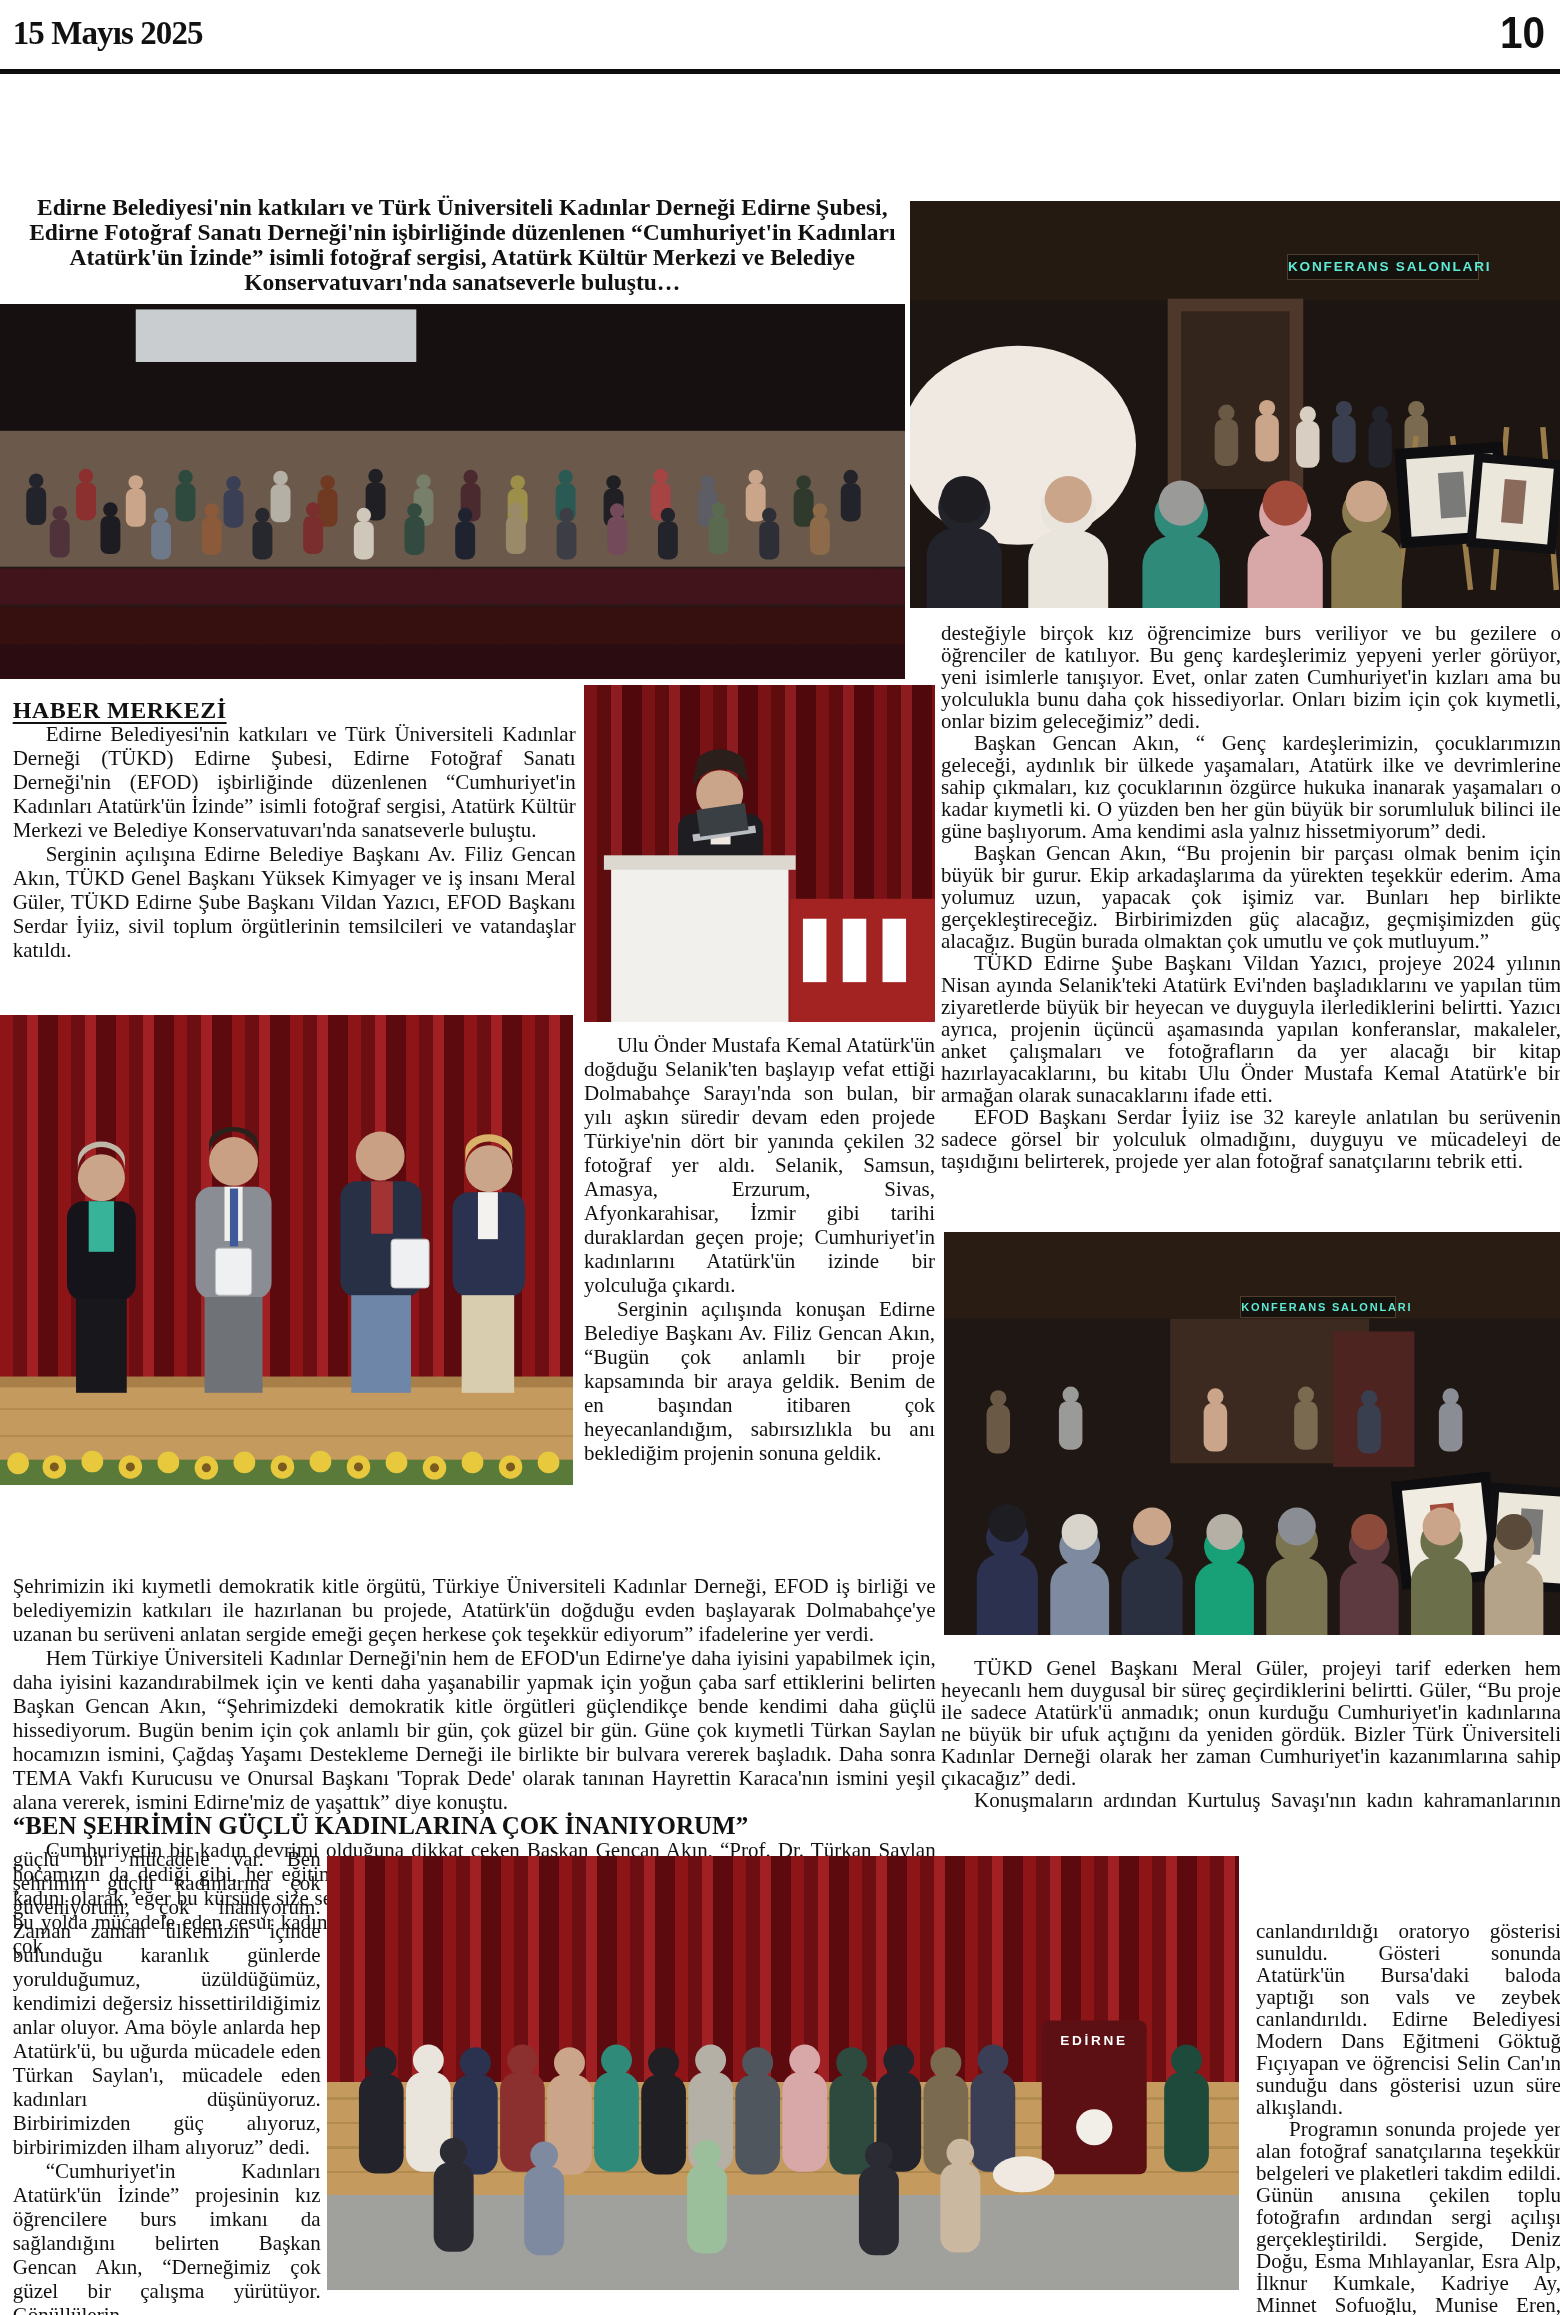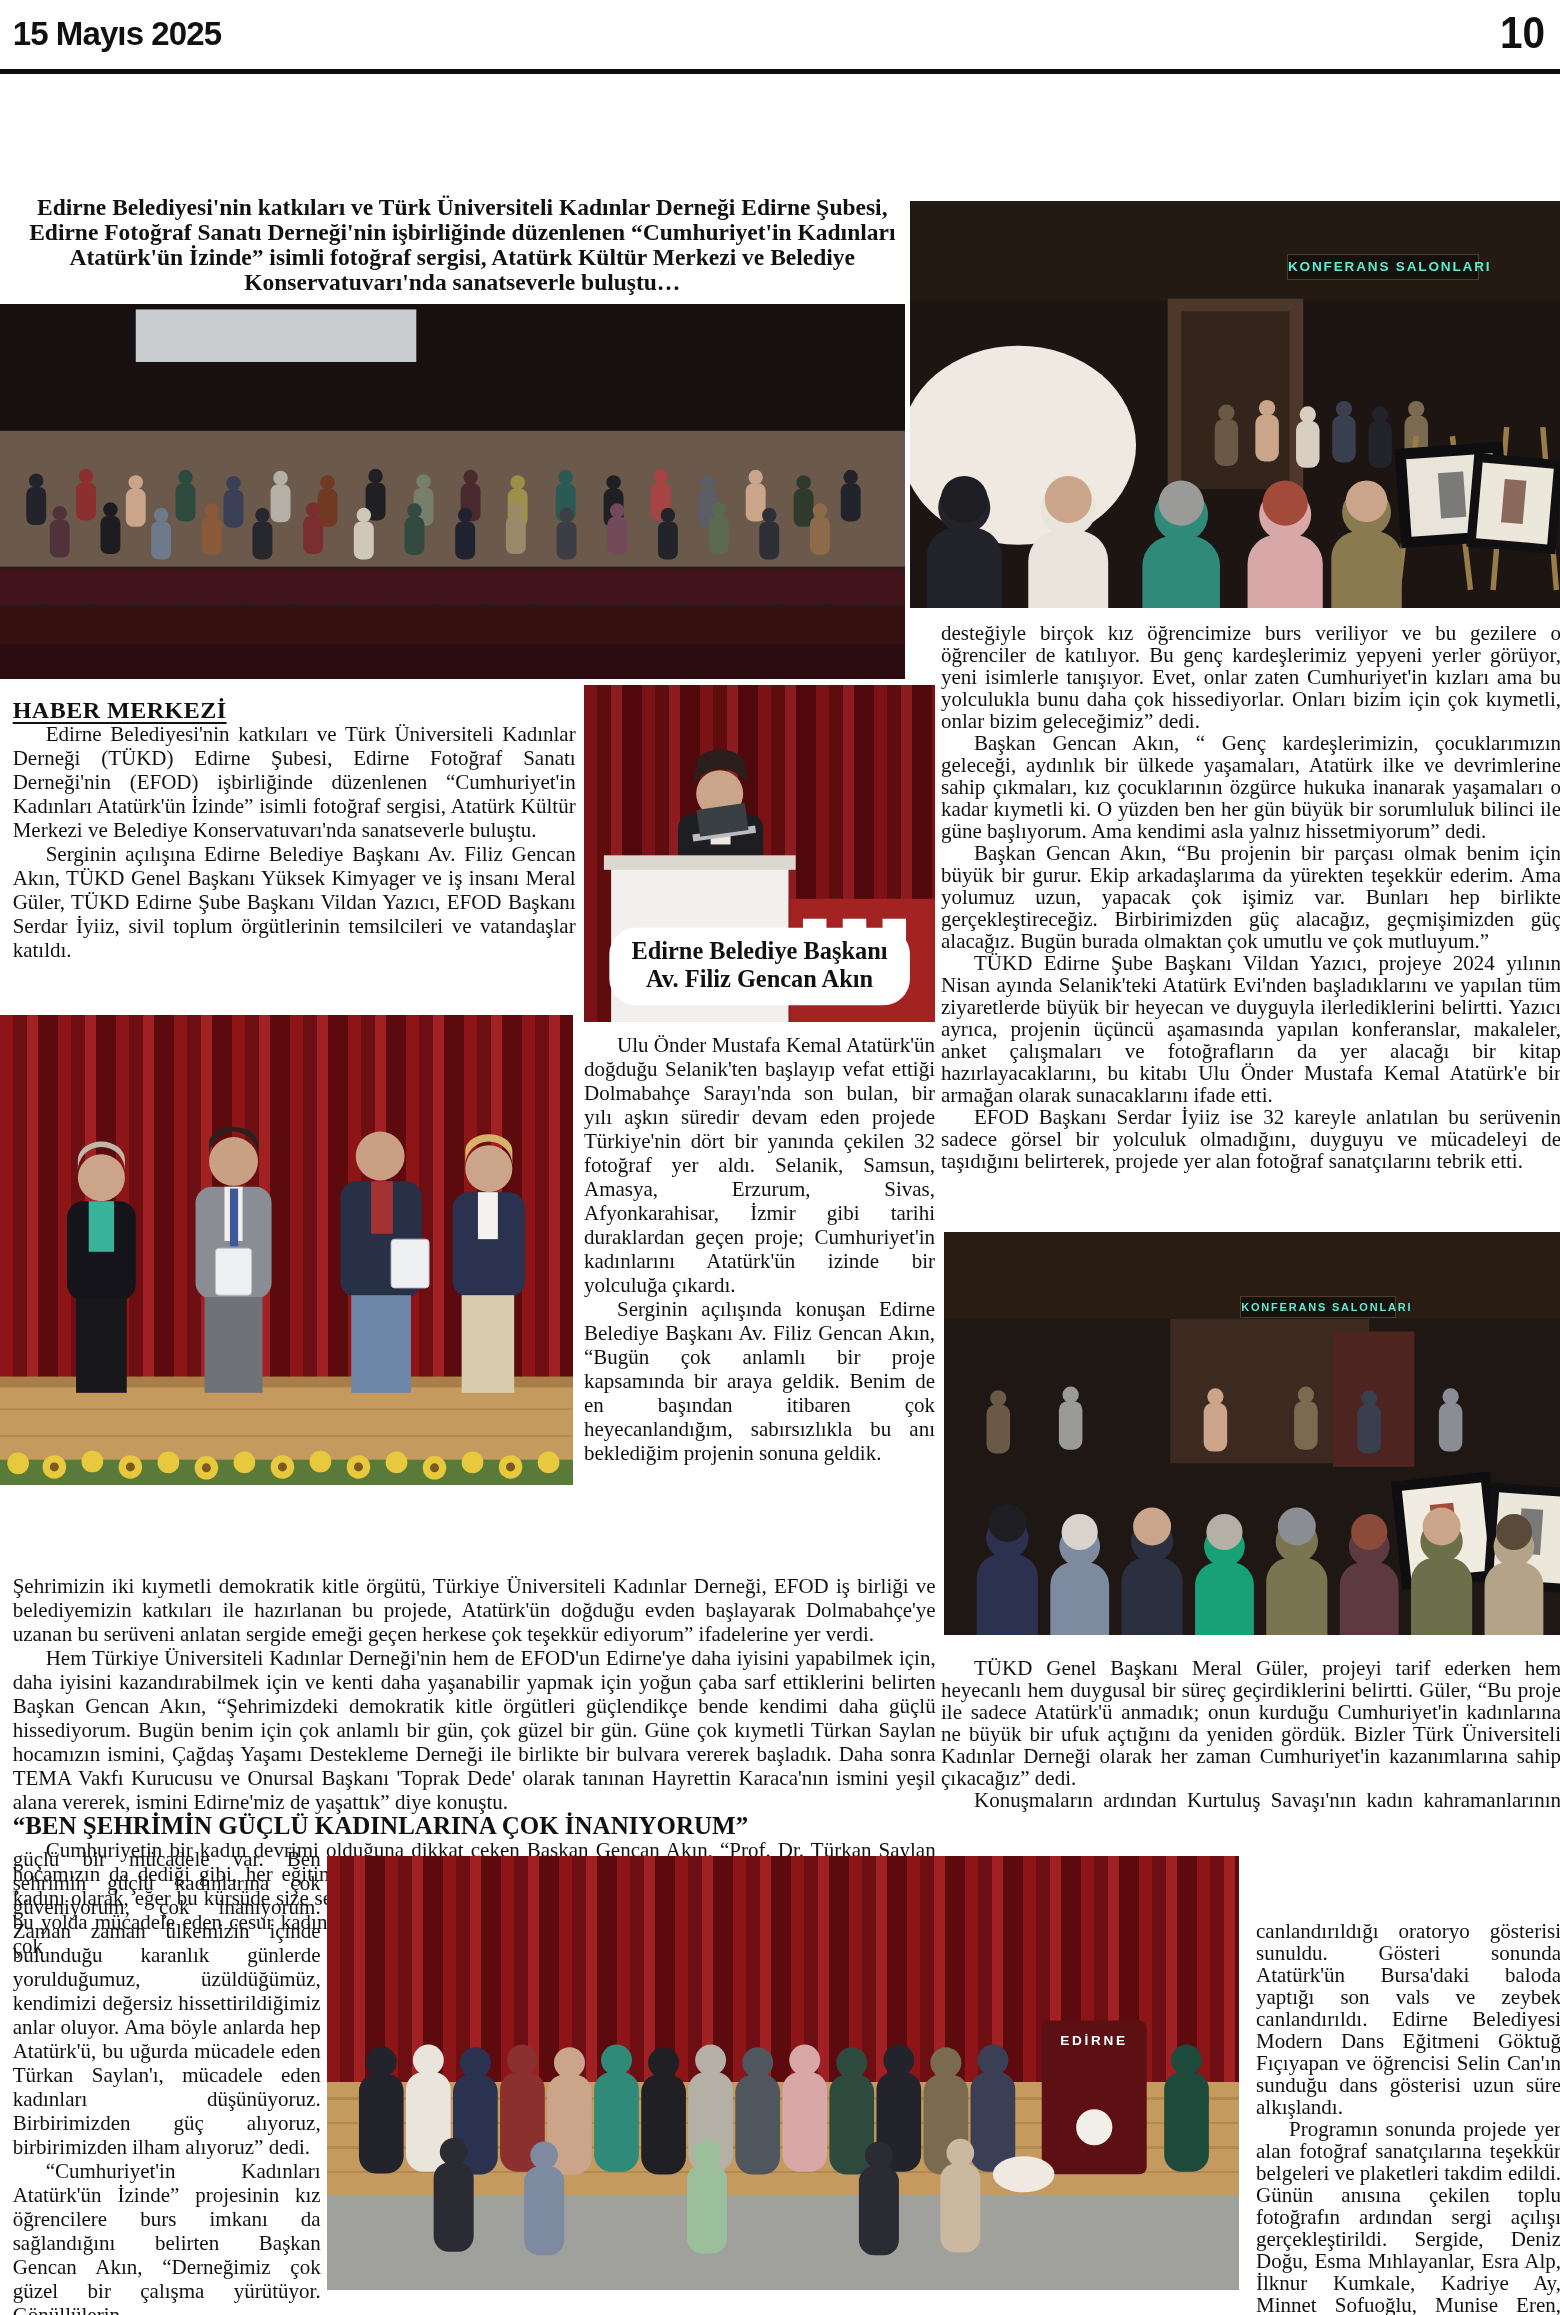--- a/index.html
+++ b/index.html
@@ -1,21 +1,21 @@
 <!DOCTYPE html>
 <html lang="tr" style="font-size:14.5px"><head>
 <meta charset="utf-8">
 <style>
   html,body{margin:0;padding:0;background:#888;}
   .page{
     position:relative;width:1560px;height:2316px;background:#ffffff;
     font-family:"Liberation Serif",serif;color:#111;overflow:hidden;margin:0 auto;
   }
   
-  .hdr-date{position:absolute;left:12.7px;top:14.5px;font-family:Liberation Sans, sans-serif;
+  .hdr-date{position:absolute;left:12.7px;top:14.5px;font-family:Liberation Serif, serif;
     font-weight:bold;font-size:33px;letter-spacing:-0.9px;}
   .hdr-mast{position:absolute;left:0;right:0;top:11px;text-align:center;}
   .hdr-mast span{display:inline-block;font-family:"Liberation Serif",serif;font-weight:bold;
     font-size:43px;transform:scaleX(.78);transform-origin:center;letter-spacing:0.9px;}
   .hdr-num{position:absolute;right:14.5px;top:7.2px;font-family:"Liberation Sans",sans-serif;
     font-weight:bold;font-size:45px;transform:scaleX(.9);transform-origin:right;}
   .hdr-rule{position:absolute;left:0;right:0;top:69px;height:5.4px;background:#0d0d0d;}
   
   .headline{position:absolute;left:0;right:0;top:76px;text-align:center;white-space:nowrap;}
   .headline span{display:inline-block;font-family:"Liberation Sans",sans-serif;font-weight:bold;
@@ -181,24 +181,20 @@
       <rect x="140" y="142" width="22" height="34" fill="#efe9e2"></rect>
       <rect x="30" y="196" width="196" height="176" fill="#f2f0ec"></rect>
       <rect x="22" y="188" width="212" height="16" fill="#dcd8d0"></rect>
       <rect x="120" y="160" width="70" height="8" fill="#b9bcc0" transform="rotate(-8 155 164)"></rect>
       <rect x="126" y="134" width="54" height="30" fill="#3a3f44" transform="rotate(-8 153 149)"></rect>
       <rect x="228" y="236" width="160" height="136" fill="#a32222"></rect>
       <rect x="242" y="258" width="26" height="70" fill="#ffffff"></rect>
       <rect x="286" y="258" width="26" height="70" fill="#ffffff"></rect>
       <rect x="330" y="258" width="26" height="70" fill="#ffffff"></rect>
     </svg>
-    <div class="cap-blob">
-      <div>Edirne Belediye Başkanı</div>
-      <div>Av. Filiz Gencan Akın</div>
-    </div>
   </div>
 
   <div class="col" style="left:584px;top:1033px;width:351px;">
     <p class="ind">Ulu Önder Mustafa Kemal Atatürk'ün doğduğu Selanik'ten başlayıp vefat ettiği Dolmabahçe Sarayı'nda son bulan, bir yılı aşkın süredir devam eden projede Türkiye'nin dört bir yanında çekilen 32 fotoğraf yer aldı. Selanik, Samsun, Amasya, Erzurum, Sivas, Afyonkarahisar, İzmir gibi tarihi duraklardan geçen proje; Cumhuriyet'in kadınlarını Atatürk'ün izinde bir yolculuğa çıkardı.</p>
     <p class="ind">Serginin açılışında konuşan Edirne Belediye Başkanı Av. Filiz Gencan Akın, “Bugün çok anlamlı bir proje kapsamında bir araya geldik. Benim de en başından itibaren çok heyecanlandığım, sabırsızlıkla bu anı beklediğim projenin sonuna geldik.</p>
   </div>
 
   <div class="photo curtain-bg" style="left:0;top:1015px;width:573px;height:470px;" aria-label="Sahnede plaket takdimi">
     <svg viewBox="0 0 633 520" preserveAspectRatio="none">
       <rect x="0" y="408" width="633" height="112" fill="#c59a5f"></rect>

